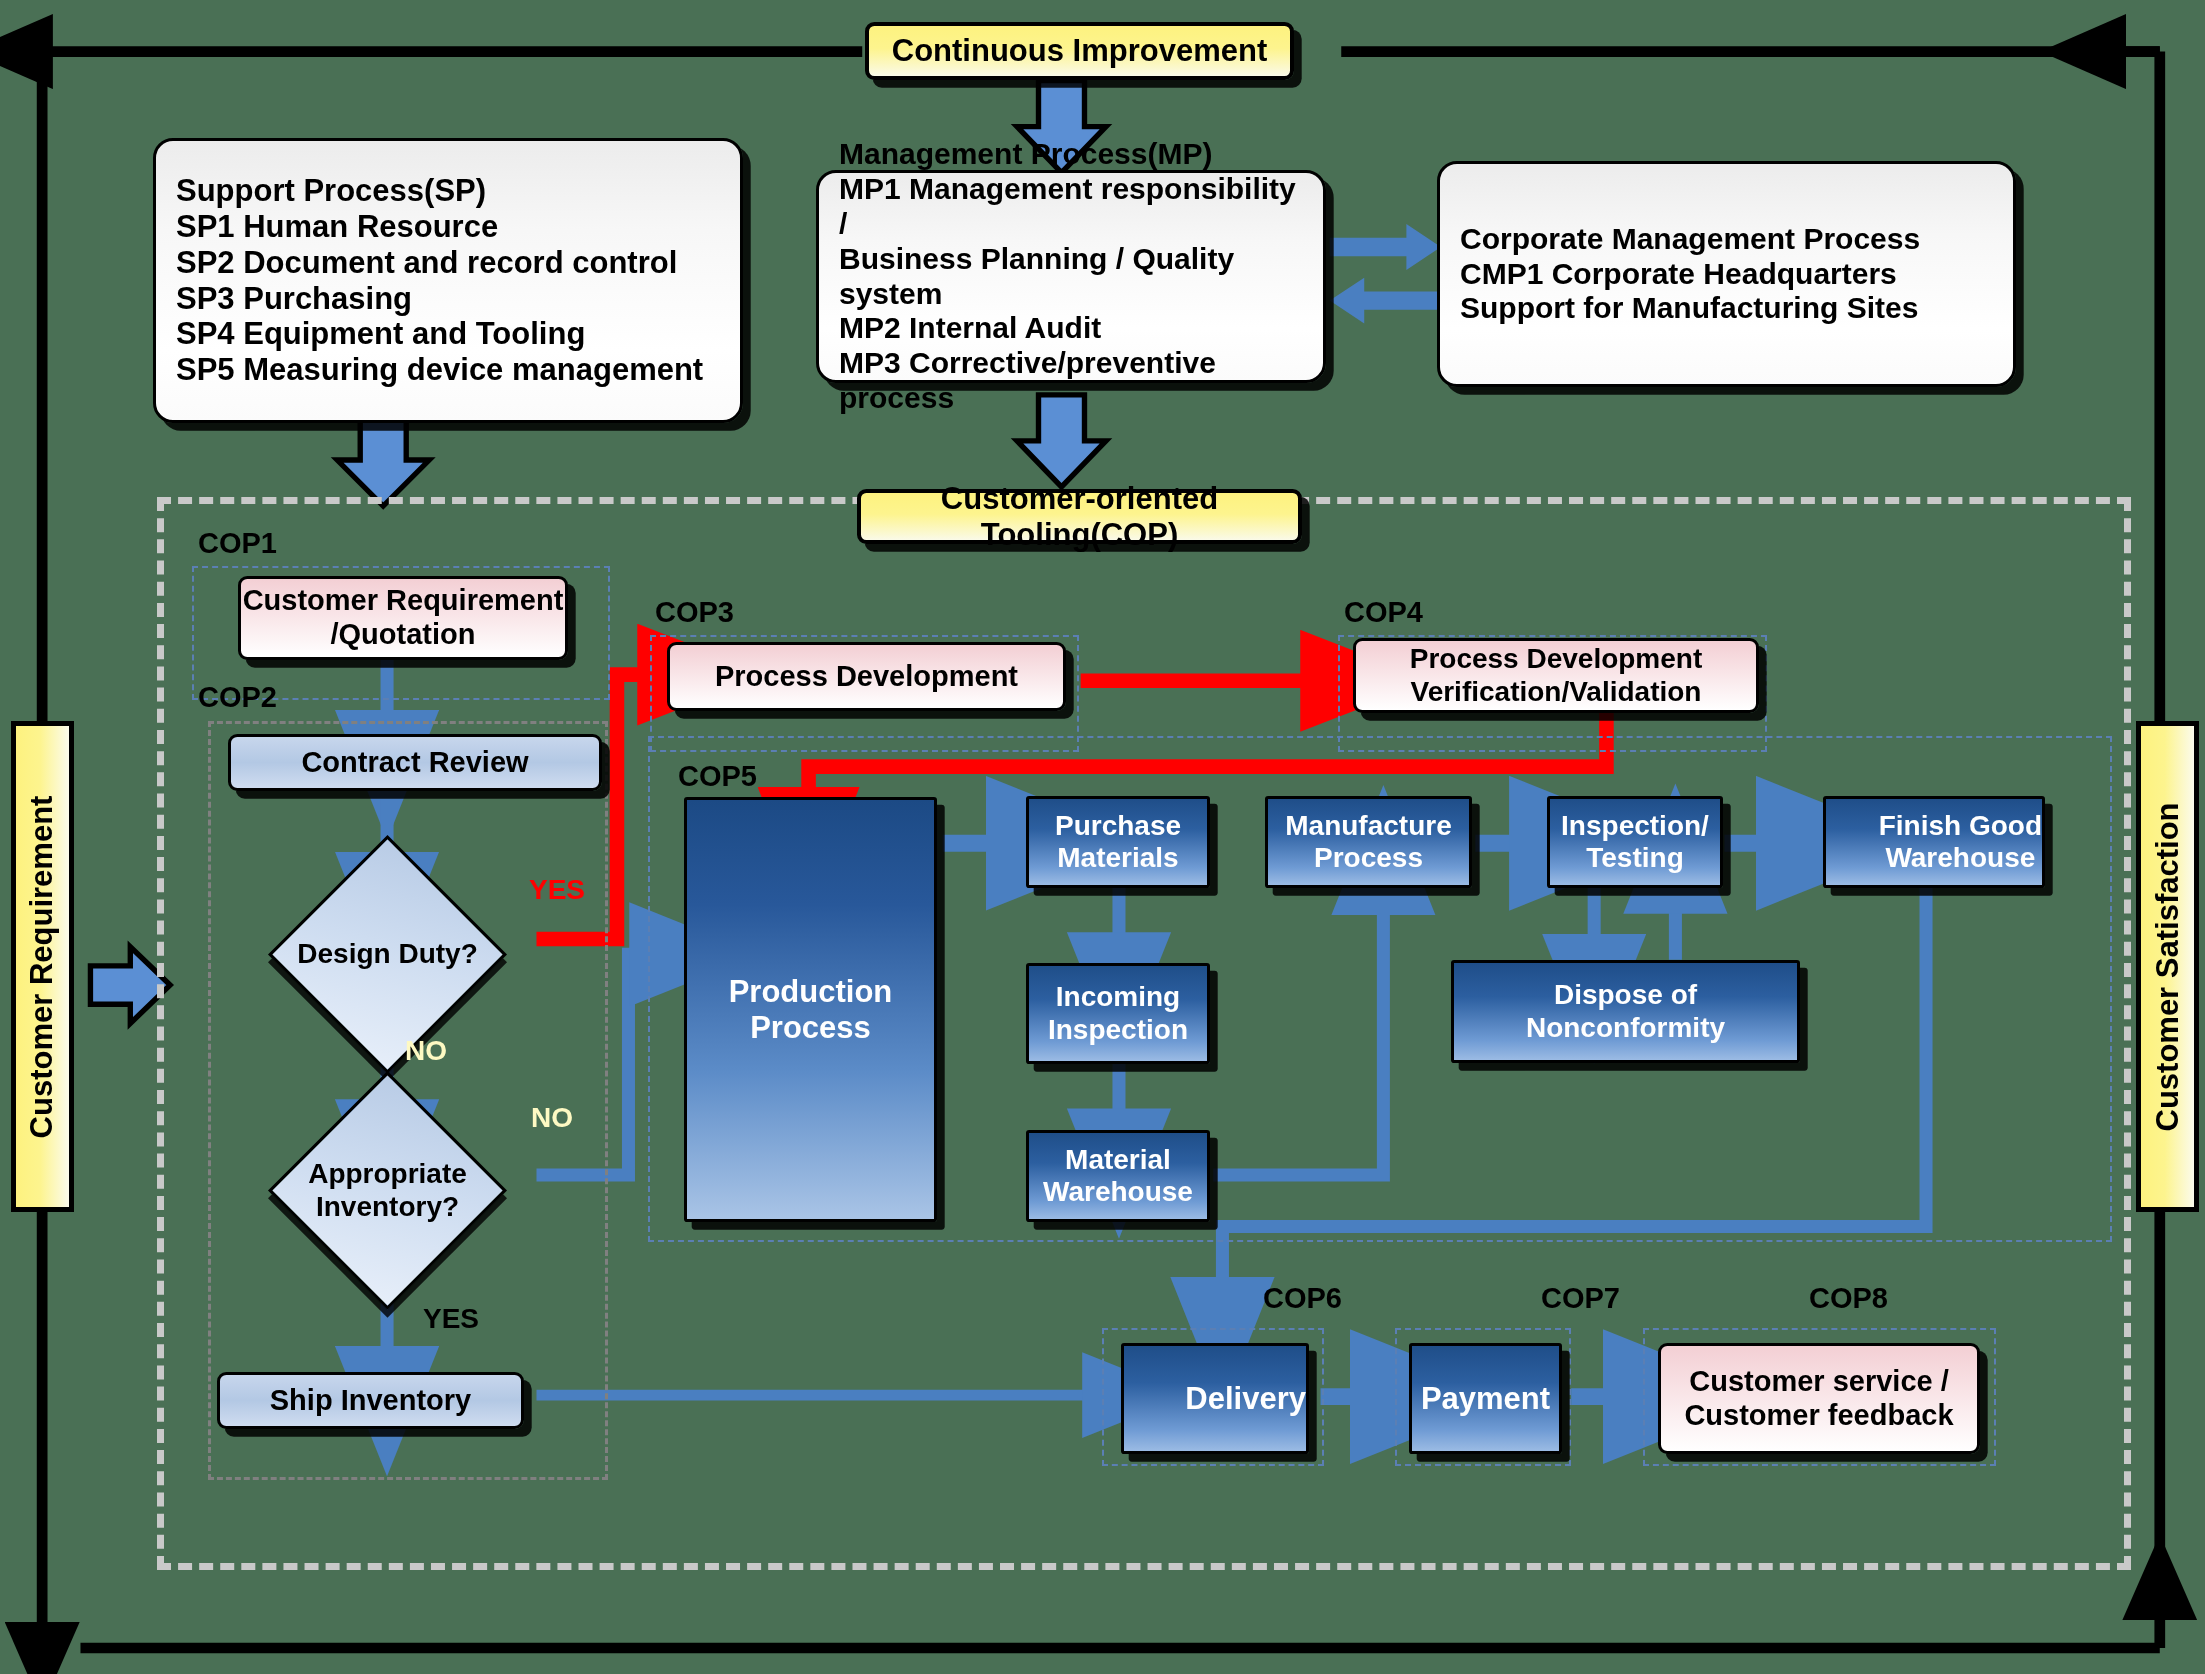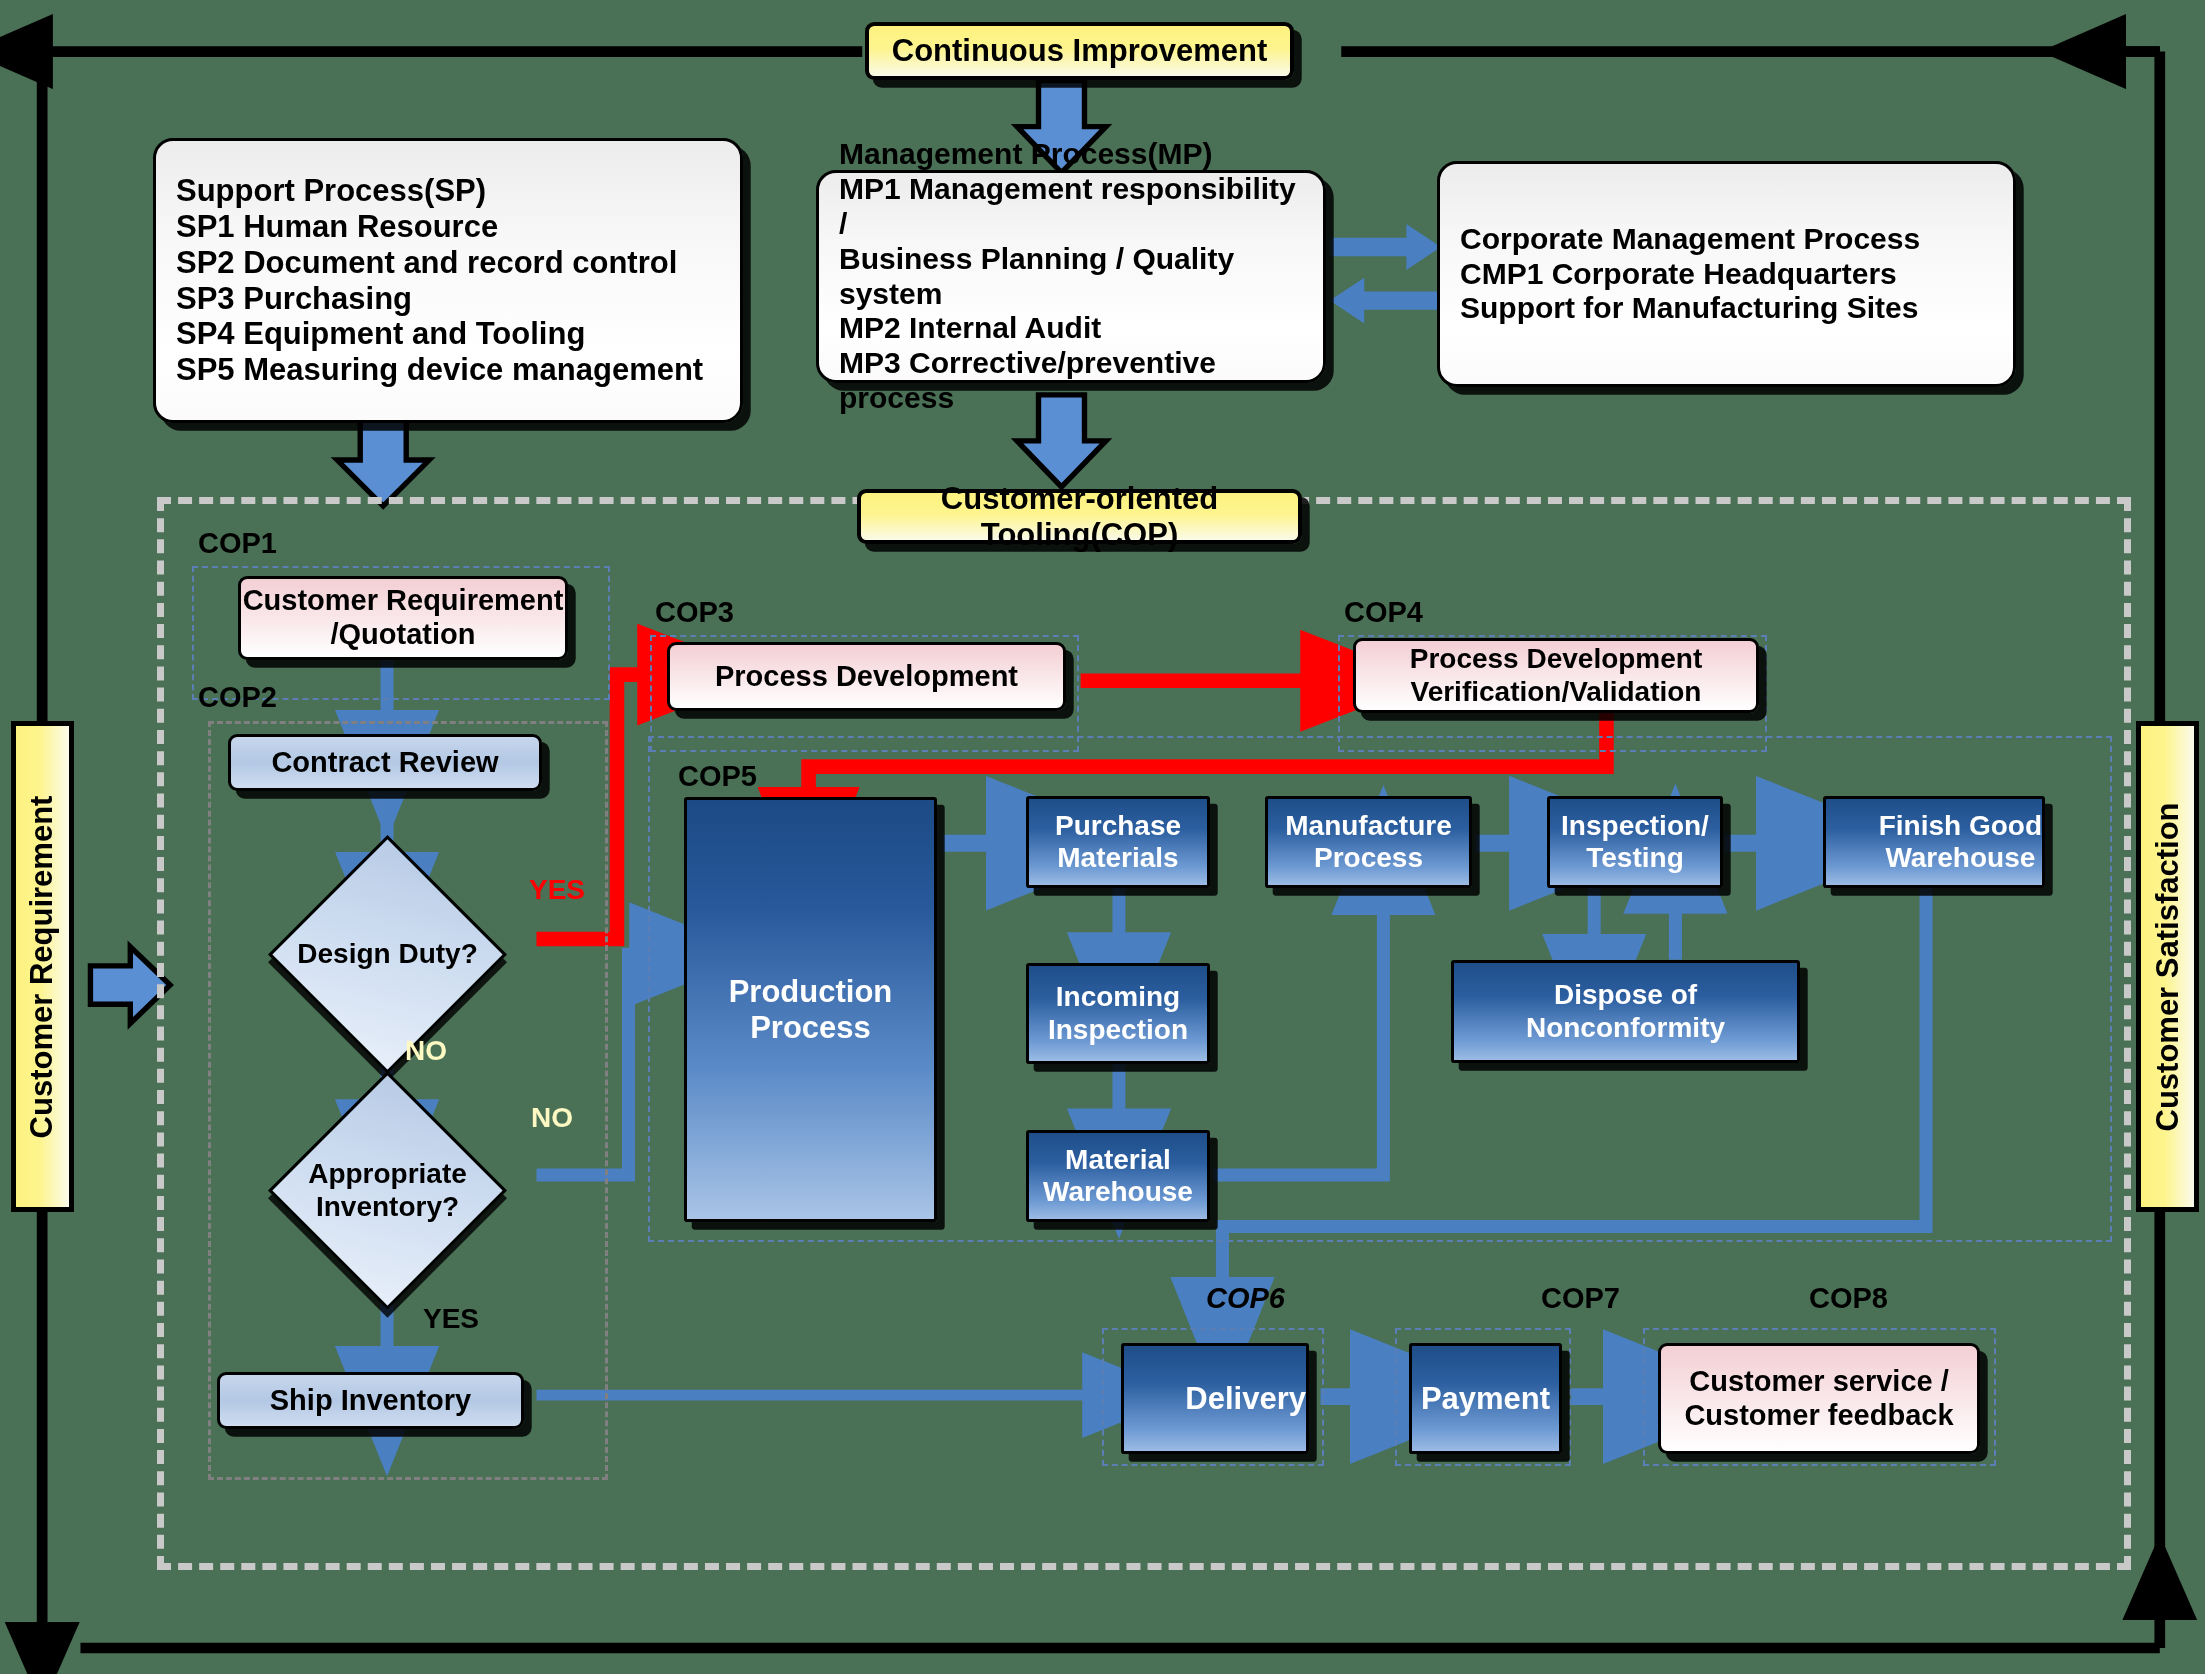--- a/index.html
+++ b/index.html
@@ -281,21 +281,21 @@
   <div class="grp grp-blue" style="left:192px;top:566px;width:418px;height:134px;"></div>
   <div class="node pink-box" style="left:238px;top:576px;width:330px;height:84px;">
     <div>
       <span>Customer Requirement</span>
       <span>/Quotation</span>
     </div>
   </div>
 
   <div class="grp-label" style="left:198px;top:681px;">COP2</div>
   <div class="grp grp-gray" style="left:208px;top:721px;width:400px;height:759px;"></div>
-  <div class="node lightblue-box" style="left:228px;top:734px;width:314px;height:57px;">
+  <div class="node lightblue-box" style="left:228px;top:734px;width:374px;height:57px;">
     <span>Contract Review</span>
   </div>
 
   <div class="diamond" style="left:261px;top:870px;width:253px;height:169px;">
     <div class="dshape" style="left:42px;top:0px;width:169px;height:169px;"></div>
     <div class="dtext">
       <span>Design</span>
       <span>Duty?</span>
     </div>
   </div>
@@ -384,21 +384,21 @@
     </div>
   </div>
 
   <div class="node blue-box" style="left:1823px;top:796px;width:222px;height:92px;justify-content:flex-end;">
     <div>
       <span>Finish Good</span>
       <span>Warehouse</span>
     </div>
   </div>
 
-  <div class="grp-label" style="left:1206px;top:1282px;font-style:italic;">COP6</div>
+  <div class="grp-label" style="left:1263px;top:1282px;">COP6</div>
   <div class="grp grp-blue" style="left:1102px;top:1328px;width:222px;height:138px;"></div>
   <div class="node blue-box" style="left:1121px;top:1343px;width:188px;height:111px;font-size:31px;justify-content:flex-end;">
     <span>Delivery</span>
   </div>
 
   <div class="grp-label" style="left:1541px;top:1282px;">COP7</div>
   <div class="grp grp-blue" style="left:1395px;top:1328px;width:176px;height:138px;"></div>
   <div class="node blue-box" style="left:1409px;top:1343px;width:153px;height:111px;font-size:31px;">
     <span>Payment</span>
   </div>

